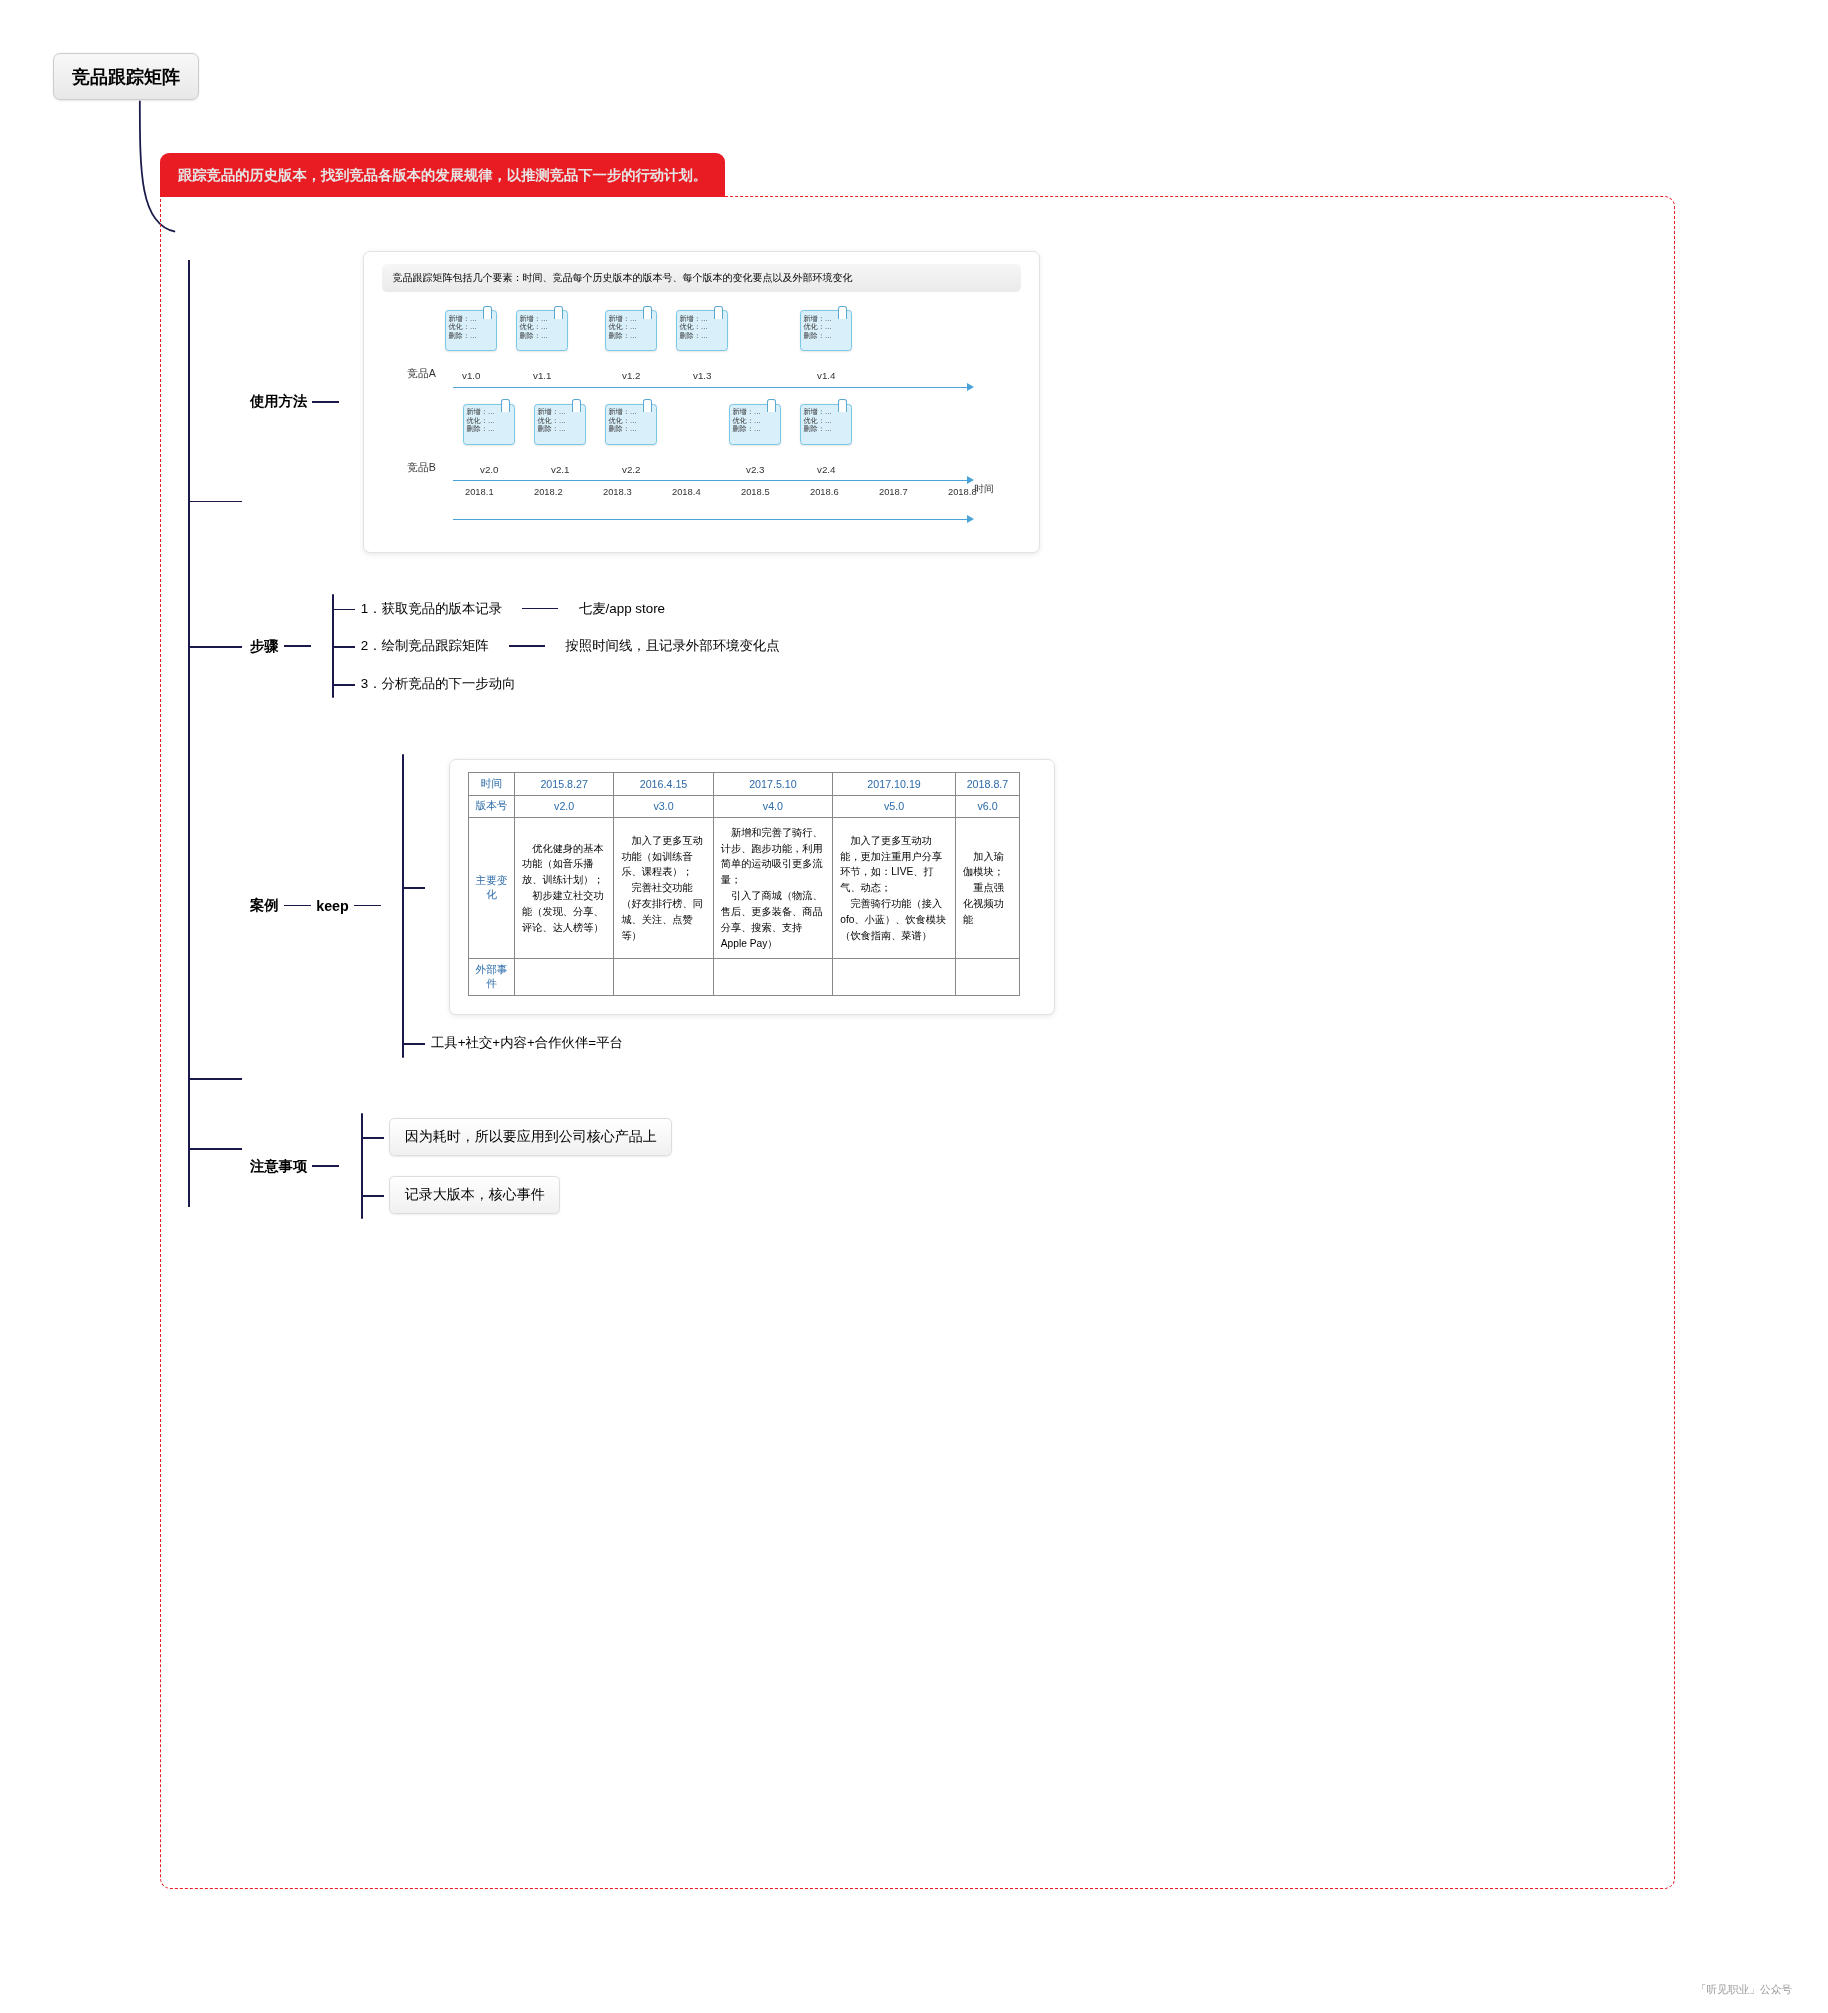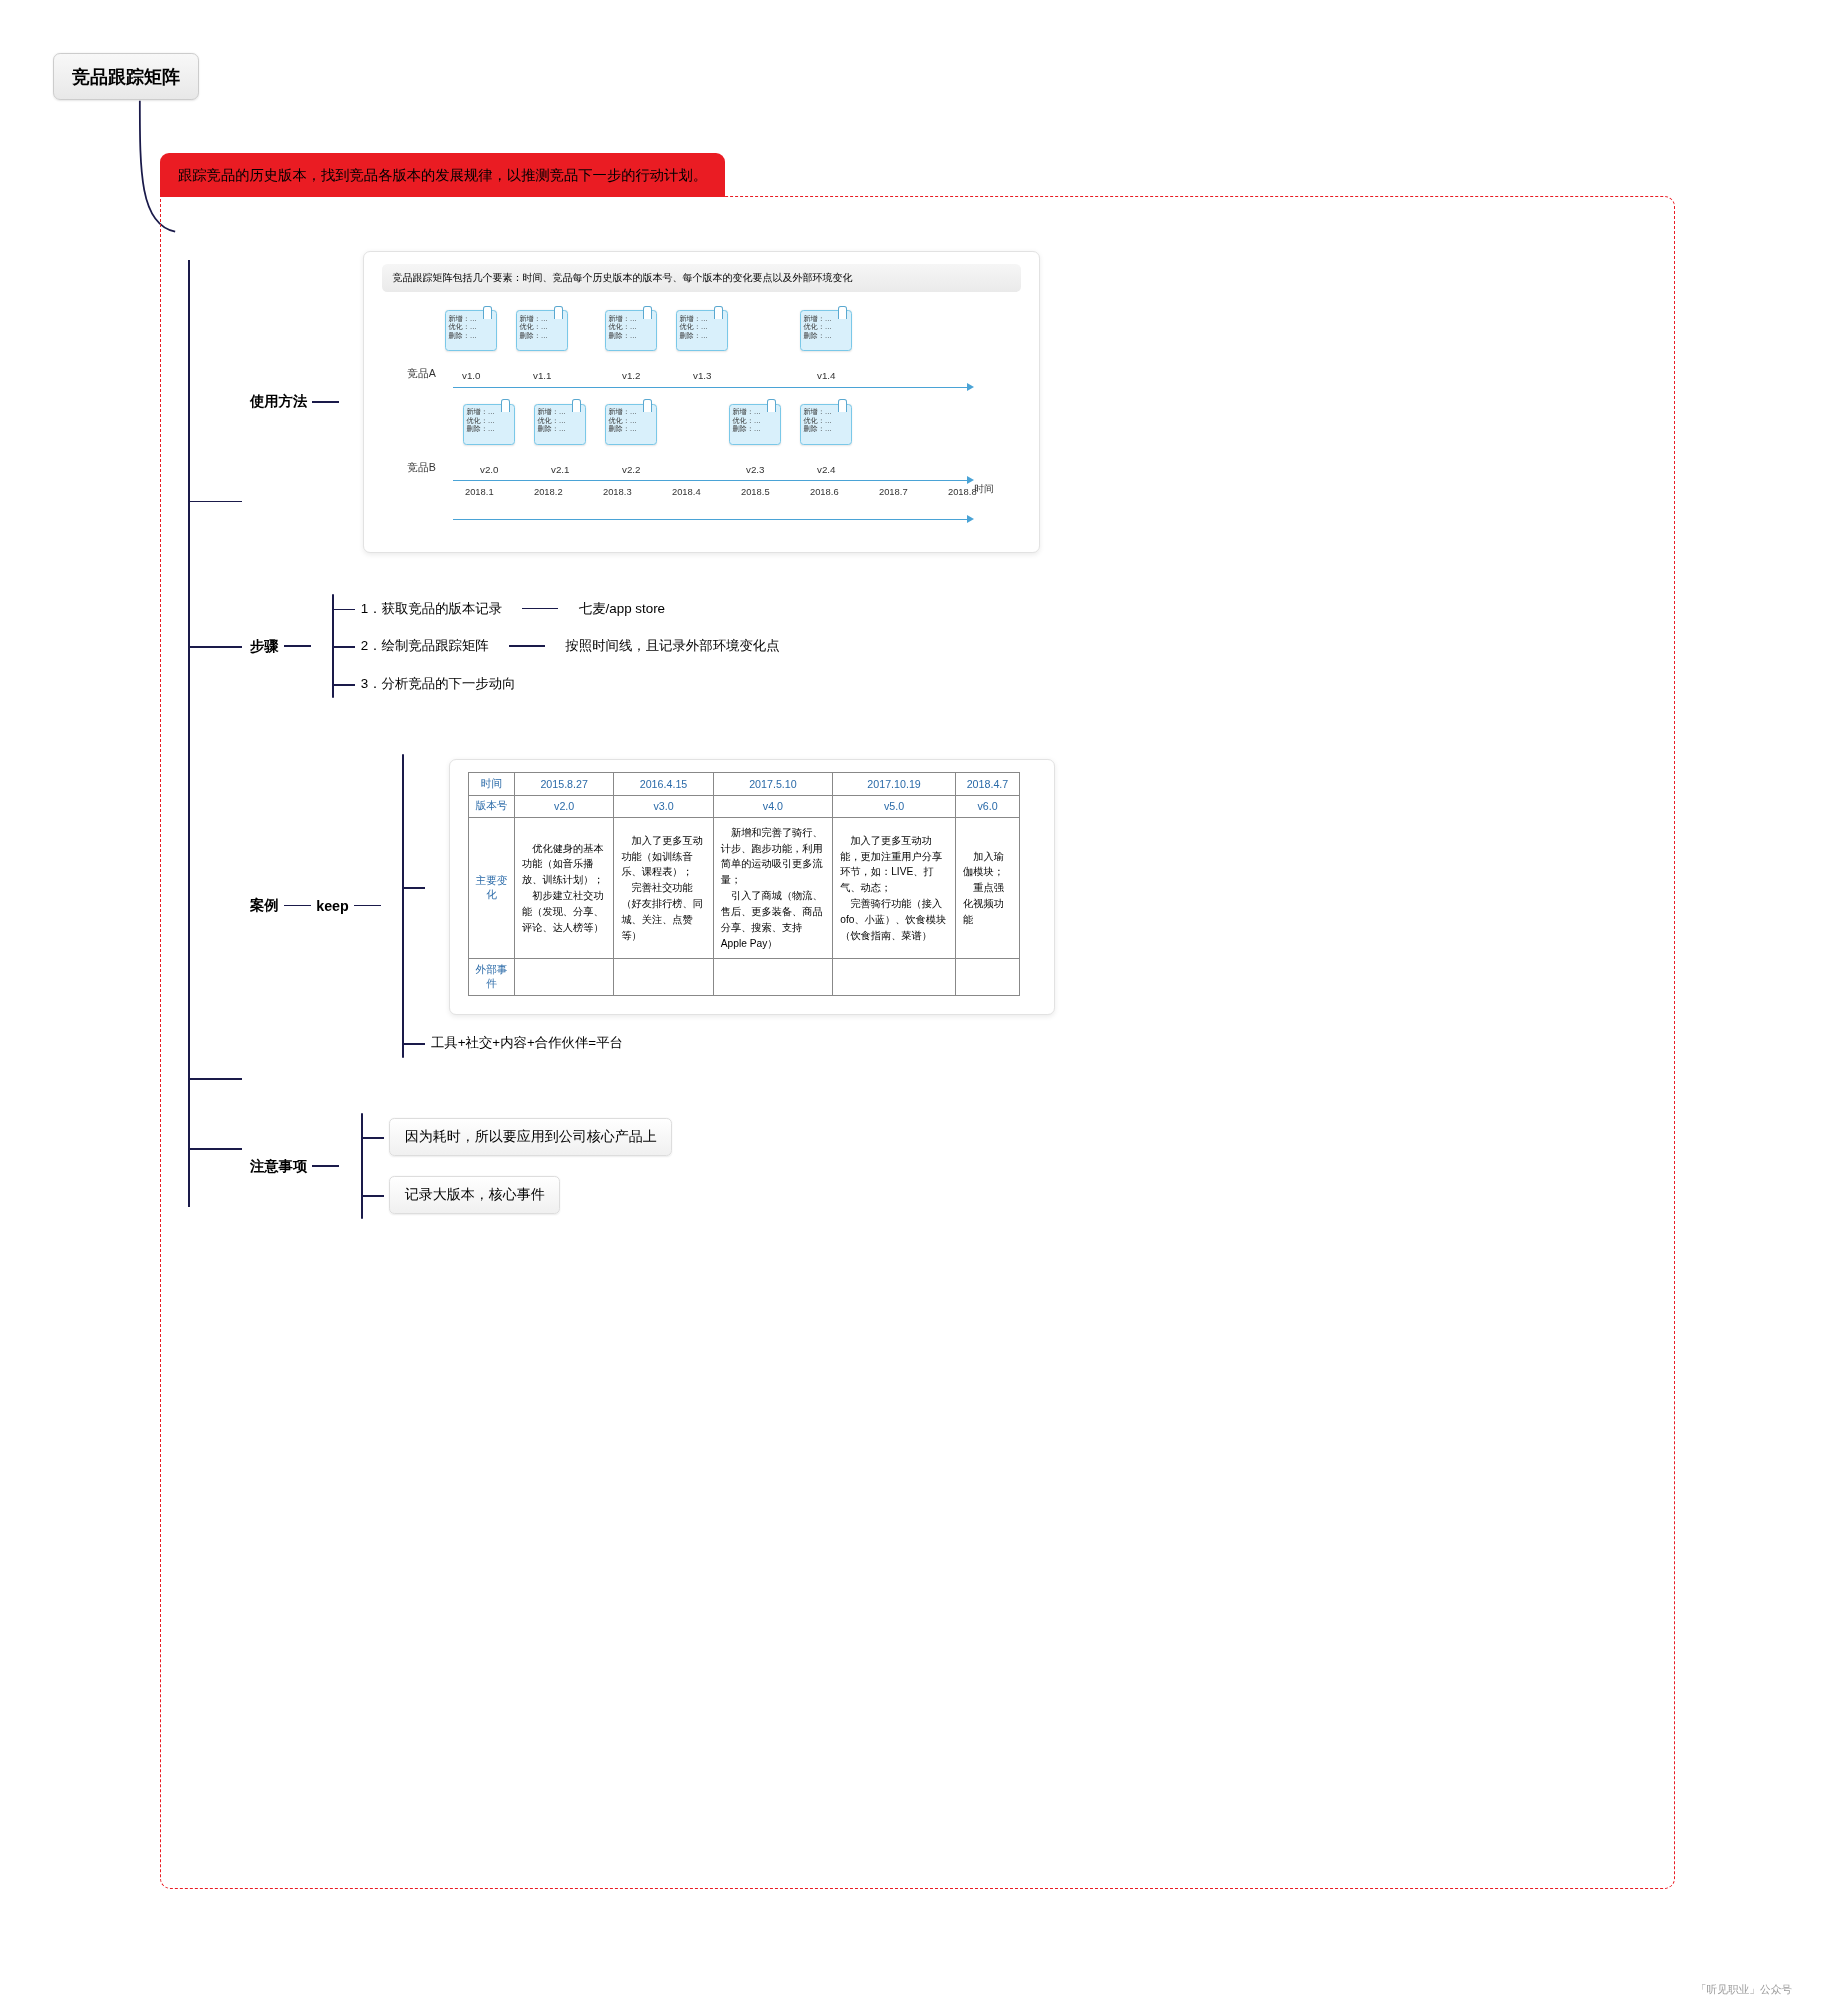--- a/index.html
+++ b/index.html
@@ -21,22 +21,22 @@
     font-size: 18px;
     font-weight: bold;
     box-shadow: 0 0.9px 1.8px rgba(0,0,0,0.1);
   }
   .tree {
     position: relative;
     margin-top: -36px;
   }
   .red-header {
     background: #ea1c23;
-    color: #000000;
-    font-weight: normal;
+    color: #e5e5e5;
+    font-weight: bold;
     padding: 12.5px 18px;
     border-radius: 9px 9px 0 0;
     font-size: 14.3px;
     display: inline-block;
     margin-left: 107px;
     z-index: 2;
     position: relative;
   }
   .red-box {
     border: 1.8px dashed #ea1c23;
@@ -349,21 +349,21 @@
             <div class="sbi">
               <div class="table-card" style="width:606px">
                 <table class="tbl">
                   <tbody>
                       <tr id="rowDates">
                         <th class="row-header">时间</th>
                         <th>2015.8.27</th>
                         <th>2016.4.15</th>
                         <th>2017.5.10</th>
                         <th>2017.10.19</th>
-                        <th>2018.4.7</th>
+                        <th>2018.8.7</th>
                       </tr>
                   <tr id="rowVers">
                         <th class="row-header">版本号</th>
                         <th>v2.0</th>
                         <th>v3.0</th>
                         <th>v4.0</th>
                         <th>v5.0</th>
                         <th>v6.0</th>
                       </tr>
                   <tr id="rowChg" class="changes">

